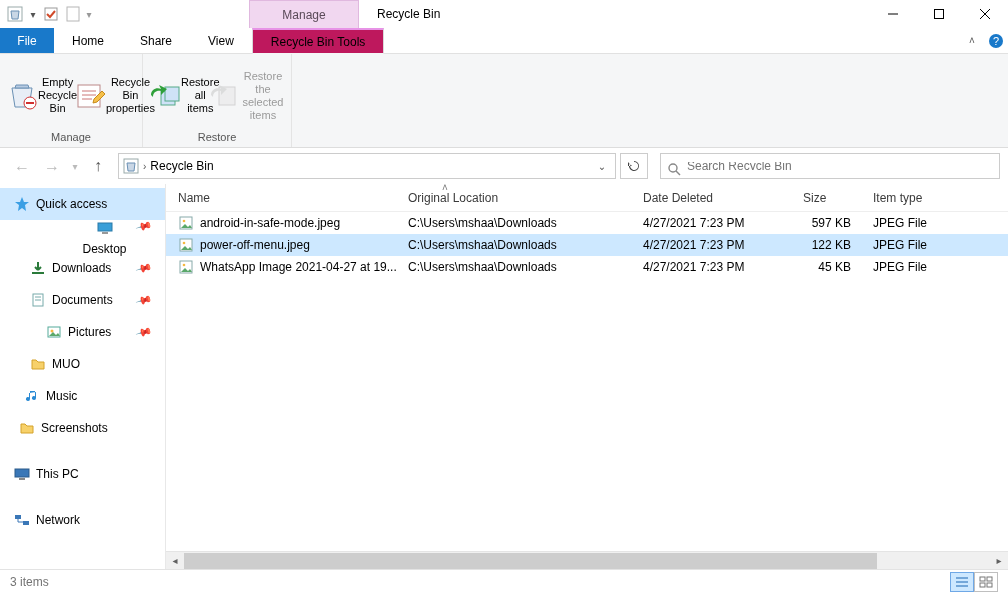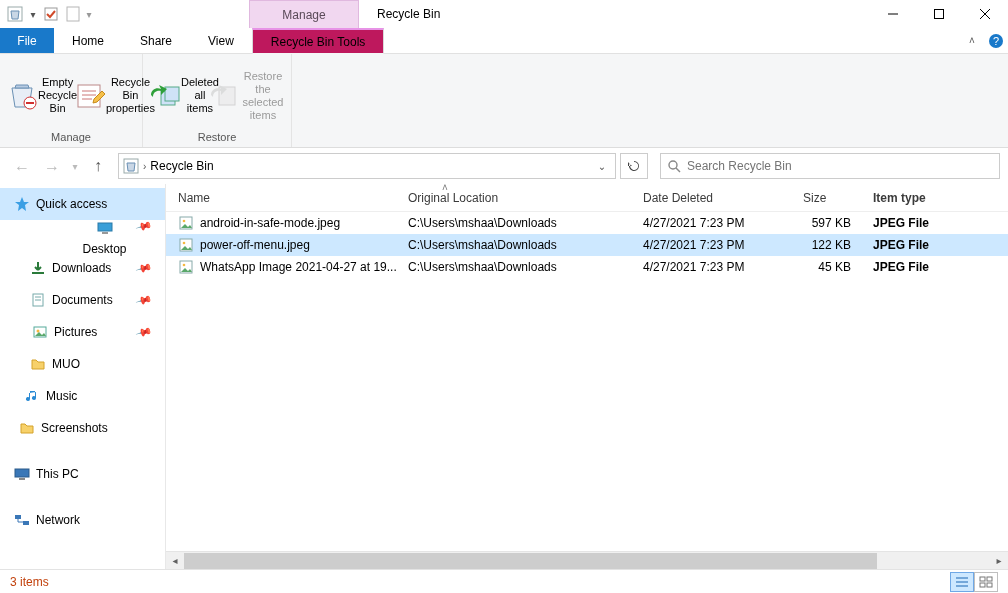--- a/index.html
+++ b/index.html
@@ -35,21 +35,21 @@
 
 
 .navbar { height: 36px; display: flex; align-items: center; padding: 4px 8px; gap: 2px; }
 .nav-arrow { width: 28px; height: 28px; display:flex; align-items:center; justify-content:center; color:#bbb; font-size:16px;}
 .nav-arrow.enabled { color: #555; }
 .addr-box { flex: 1; height: 26px; border: 1px solid #ccc; display: flex; align-items: center; padding: 0 4px; gap: 4px; margin-left: 4px; margin-right: 2px; }
 .addr-icon { width:16px; height:16px; display:flex; align-items:center; justify-content:center;}
 .addr-text { flex:1; font-size: 12px; }
 .addr-dd { width:18px; display:flex; justify-content:center; color:#555;}
 .refresh-box { width: 28px; height: 26px; border: 1px solid #ccc; display:flex; align-items:center; justify-content:center; margin-right: 10px;}
-.search-box { width: 340px; height: 26px; border: 1px solid #ccc; display: flex; align-items: center; padding: 8px 6px; gap: 6px; color:#757575;}
+.search-box { width: 340px; height: 26px; border: 1px solid #ccc; display: flex; padding: 8px 6px; gap: 6px; color:#757575;}
 .search-box input { border:none; outline:none; flex:1; font-size:12px; color:#000; }
 
 
 .main { flex: 1; display: flex; min-height: 0; }
 
 
 .sidebar { width: 166px; border-right: 1px solid #e8e8e8; padding-top: 4px; overflow:hidden;}
 .nav-item { height: 32px; display: flex; align-items: center; padding-left: 22px; gap: 6px; font-size: 12px; position:relative;}
 .nav-item.header { padding-left: 14px; }
 .nav-item.selected { background: #cde8ff; }
@@ -65,29 +65,29 @@
 .file-rows { flex:1; overflow:hidden;}
 .file-row { height: 22px; display:flex; align-items:center; font-size:12px;}
 .file-row.selected { background: #cde8ff; }
 .cell { padding-left: 12px; overflow:hidden; white-space:nowrap; text-overflow:ellipsis;}
 .cell.name { display:flex; align-items:center; gap:6px;}
 .file-icon { width:16px; height:16px; display:flex; align-items:center; justify-content:center;}
 .c-name { width: 230px; }
 .c-loc  { width: 235px; }
 .c-date { width: 160px; }
 .c-size { width: 70px; text-align: right; padding-right: 10px; padding-left:0;}
-.c-type { width: 110px; font-weight: bold; }
+.c-type { width: 110px; }
 
 .hscroll { height: 18px; background: #f0f0f0; border-top:1px solid #e4e4e4; display:flex; align-items:center;}
 .hscroll .track{flex:1; height:16px; background:#f0f0f0; position:relative;}
 .hscroll .thumb{position:absolute; left:0; top:0; height:16px; width:86%; background:#cdcdcd;}
 .hscroll .arrow{width:18px; height:16px; display:flex; align-items:center; justify-content:center; color:#606060; font-size:10px;}
 
 
-.status { height: 24px; border-top: 1px solid #e3e3e3; display:flex; align-items:center; padding: 0 10px; font-size:12px; color:#c2410c;}
+.status { height: 24px; border-top: 1px solid #e3e3e3; display:flex; align-items:center; padding: 0 10px; font-size:12px; color:#737373;}
 .status .spacer{flex:1;}
 .view-toggle { display:flex; gap:0;}
 .vt-btn{ width:24px; height:20px; border:1px solid #bfbfbf; display:flex; align-items:center; justify-content:center;}
 .vt-btn.active{ background:#cde8ff; border-color:#6fa8e6;}
 
 .chev { font-size: 10px; color: #555; }
 svg { display:block; }
 </style>
 </head>
 <body>
@@ -190,21 +190,21 @@
   <div class="rgroup">
     <div class="rgroup-body">
       <div class="rbtn" style="width:54px">
         <div class="ricon">
           <svg width="32" height="32">
               <rect x="12" y="12" width="14" height="14" fill="#cfe2f7" stroke="#5a8"></rect>
               <rect x="16" y="8" width="14" height="14" fill="#cfe2f7" stroke="#5a8"></rect>
               <path d="M2 16c0-6 6-8 10-6l-2-4 8 4-6 6 0-4c-4-1-8 1-8 6z" fill="#2fa03a"></path>
             </svg>
         </div>
-        <span>Deleted all items</span>
+        <span>Restore all items</span>
       </div>
       <div class="rbtn disabled" style="width:76px">
         <div class="ricon">
           <svg width="32" height="32" opacity="0.45">
               <rect x="10" y="8" width="16" height="18" fill="#e4e4e4" stroke="#aaa"></rect>
               <path d="M2 16c0-6 6-8 10-6l-2-4 8 4-6 6 0-4c-4-1-8 1-8 6z" fill="#bdbdbd"></path>
             </svg>
         </div>
         <span>Restore the selected items</span>
       </div>
@@ -283,21 +283,21 @@
           <span class="nav-icon">
             <svg width="16" height="16">
               <rect x="3" y="2" width="10" height="12" fill="#fff" stroke="#7aa"></rect>
               <line x1="5" y1="5" x2="11" y2="5" stroke="#7aa"></line>
               <line x1="5" y1="8" x2="11" y2="8" stroke="#7aa"></line>
             </svg>
           </span>
           <span>Documents</span>
           <span class="pin">📌</span>
         </div>
-        <div class="nav-item" style="padding-left: 32px;">
+        <div class="nav-item" style="padding-left: 46px;">
           <span class="nav-icon">
             <svg width="16" height="16">
               <rect x="2" y="3" width="12" height="10" fill="#fff" stroke="#5a9"></rect>
               <circle cx="6" cy="7" r="1.5" fill="#f5b840"></circle>
               <path d="M3 12l4-4 3 3 2-2 2 3z" fill="#5aa86a"></path>
             </svg>
           </span>
           <span>Pictures</span>
           <span class="pin">📌</span>
         </div>

